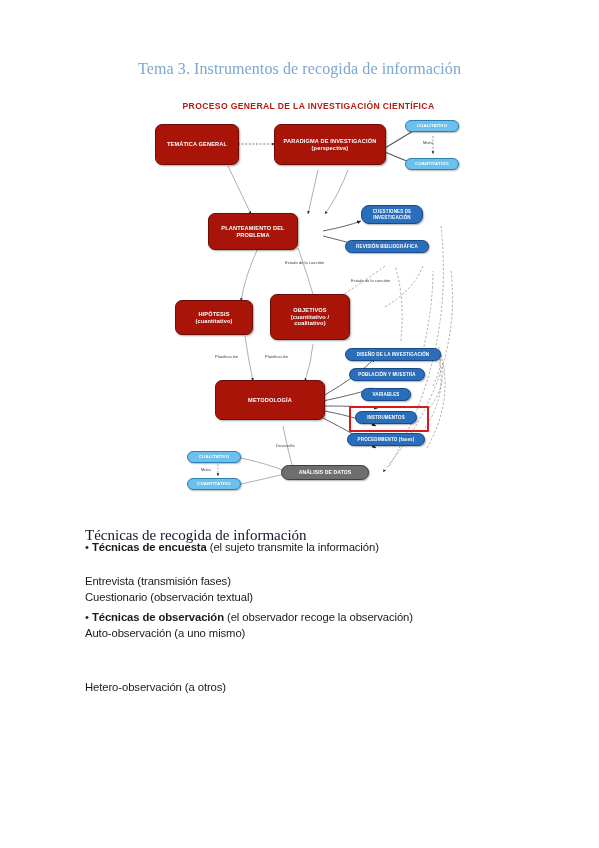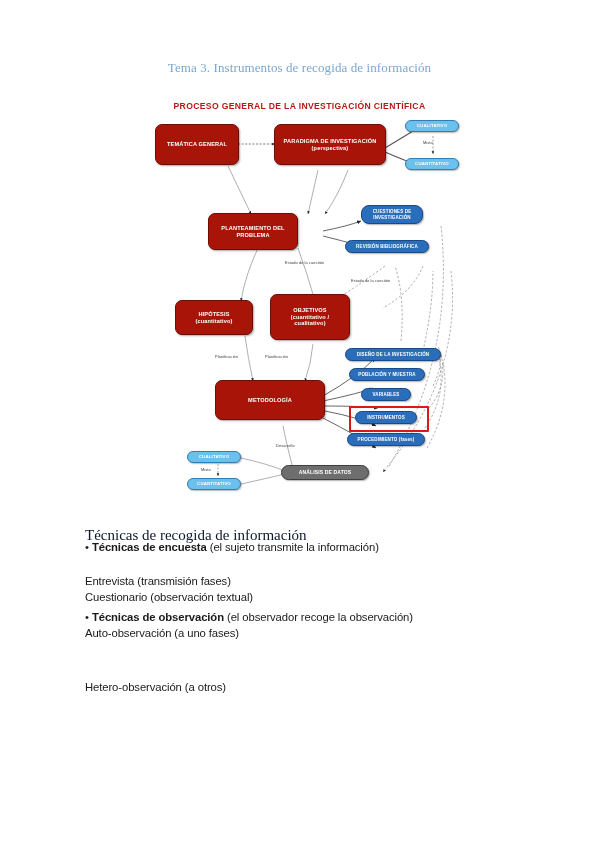--- a/index.html
+++ b/index.html
@@ -16,38 +16,38 @@
   }
 
   
   #page-title {
     position: absolute;
     left: 0;
     top: 60px;
     width: 599px;
     text-align: center;
     font-family: "Liberation Serif", serif;
-    font-size: 13px;
+    font-size: 16px;
     color: #7ba7d0;
     letter-spacing: 0.1px;
     white-space: nowrap;
   }
 
   
   #diagram-figure {
     position: absolute;
     left: 133px;
     top: 96px;
     width: 333px;
     height: 404px;
     background: #ffffff;
   }
   #diagram-title {
     position: absolute;
-    left: 0;
+    left: 9px;
     top: 5px;
     width: 333px;
     text-align: center;
     font-size: 8.6px;
     font-weight: bold;
     color: #b51a13;
     letter-spacing: 0.35px;
     white-space: nowrap;
   }
   #diagram-svg {
@@ -294,17 +294,17 @@
 <div class="body-line" style="top:575px;">
   <span></span><b></b><span>Entrevista (transmisión fases)</span>
 </div>
 <div class="body-line" style="top:591px;">
   <span></span><b></b><span>Cuestionario (observación textual)</span>
 </div>
 <div class="body-line" style="top:611px;">
   <span>• </span><b>Técnicas de observación</b><span> (el observador recoge la observación)</span>
 </div>
 <div class="body-line" style="top:627px;">
-  <span></span><b></b><span>Auto-observación (a uno fases)</span>
+  <span></span><b></b><span>Auto-observación (a uno mismo)</span>
 </div>
 <div class="body-line" style="top:643px;margin-top:38px;">
   <span></span><b></b><span>Hetero-observación (a otros)</span>
 </div>
 
 </body></html>

